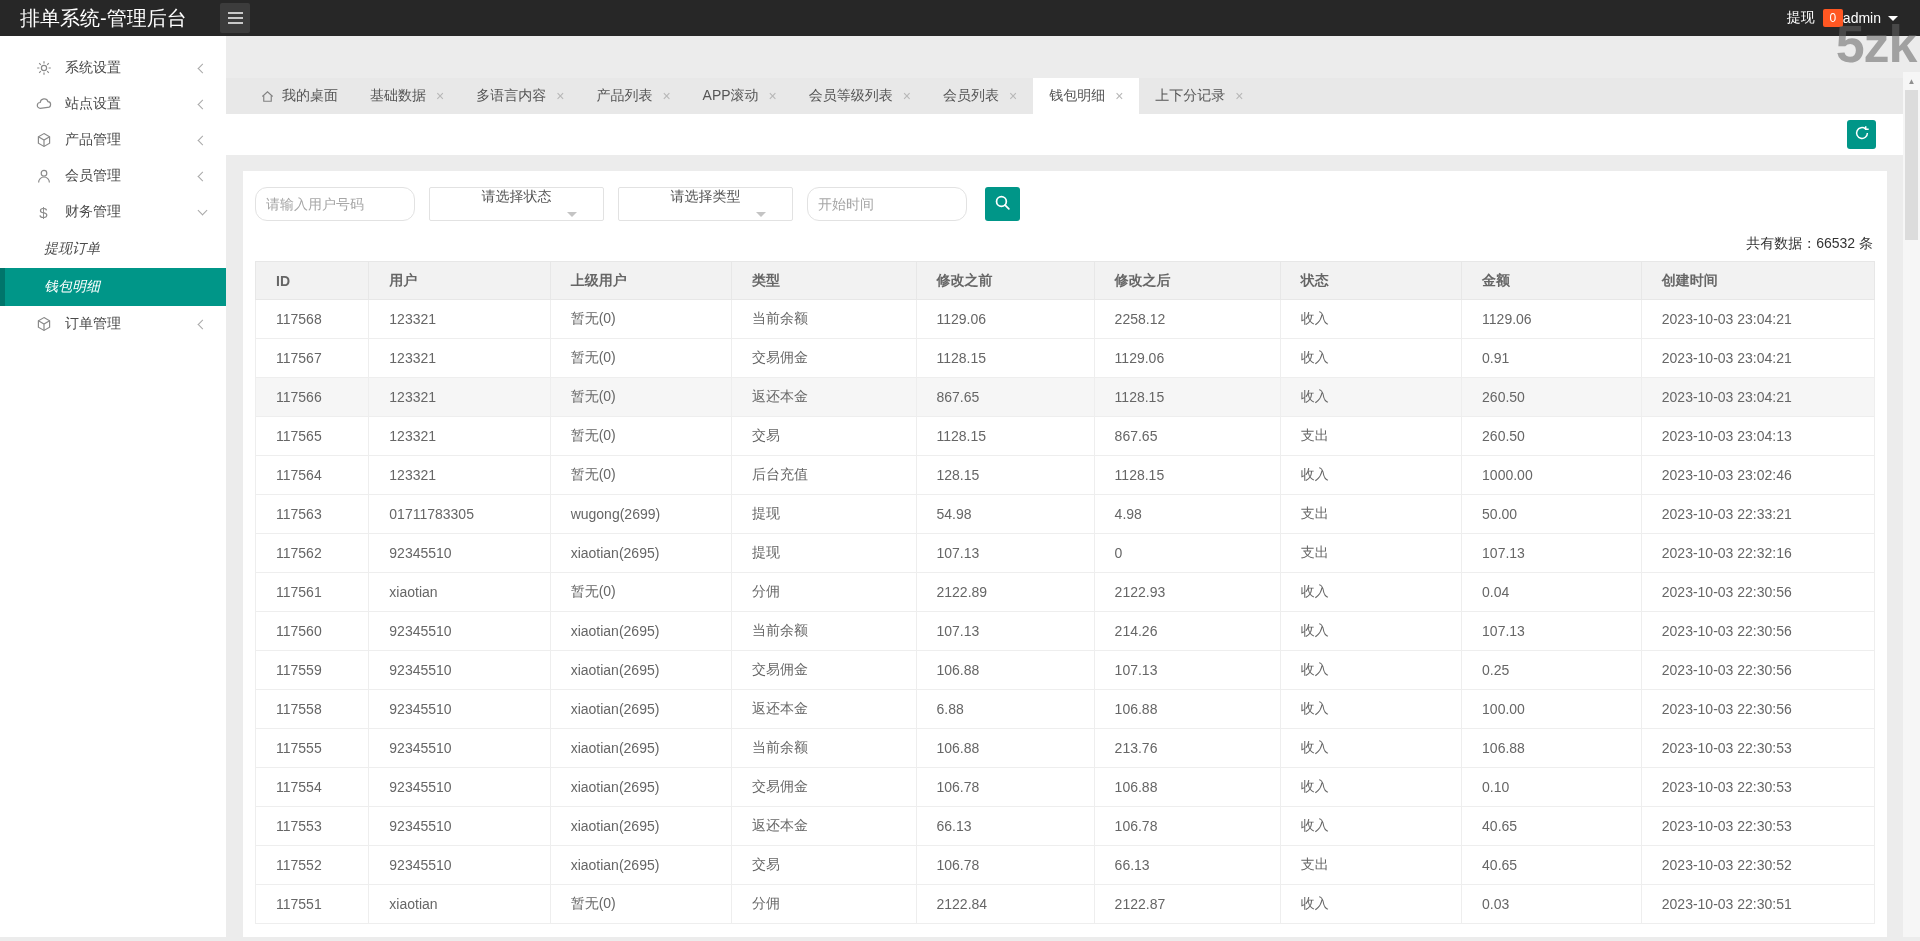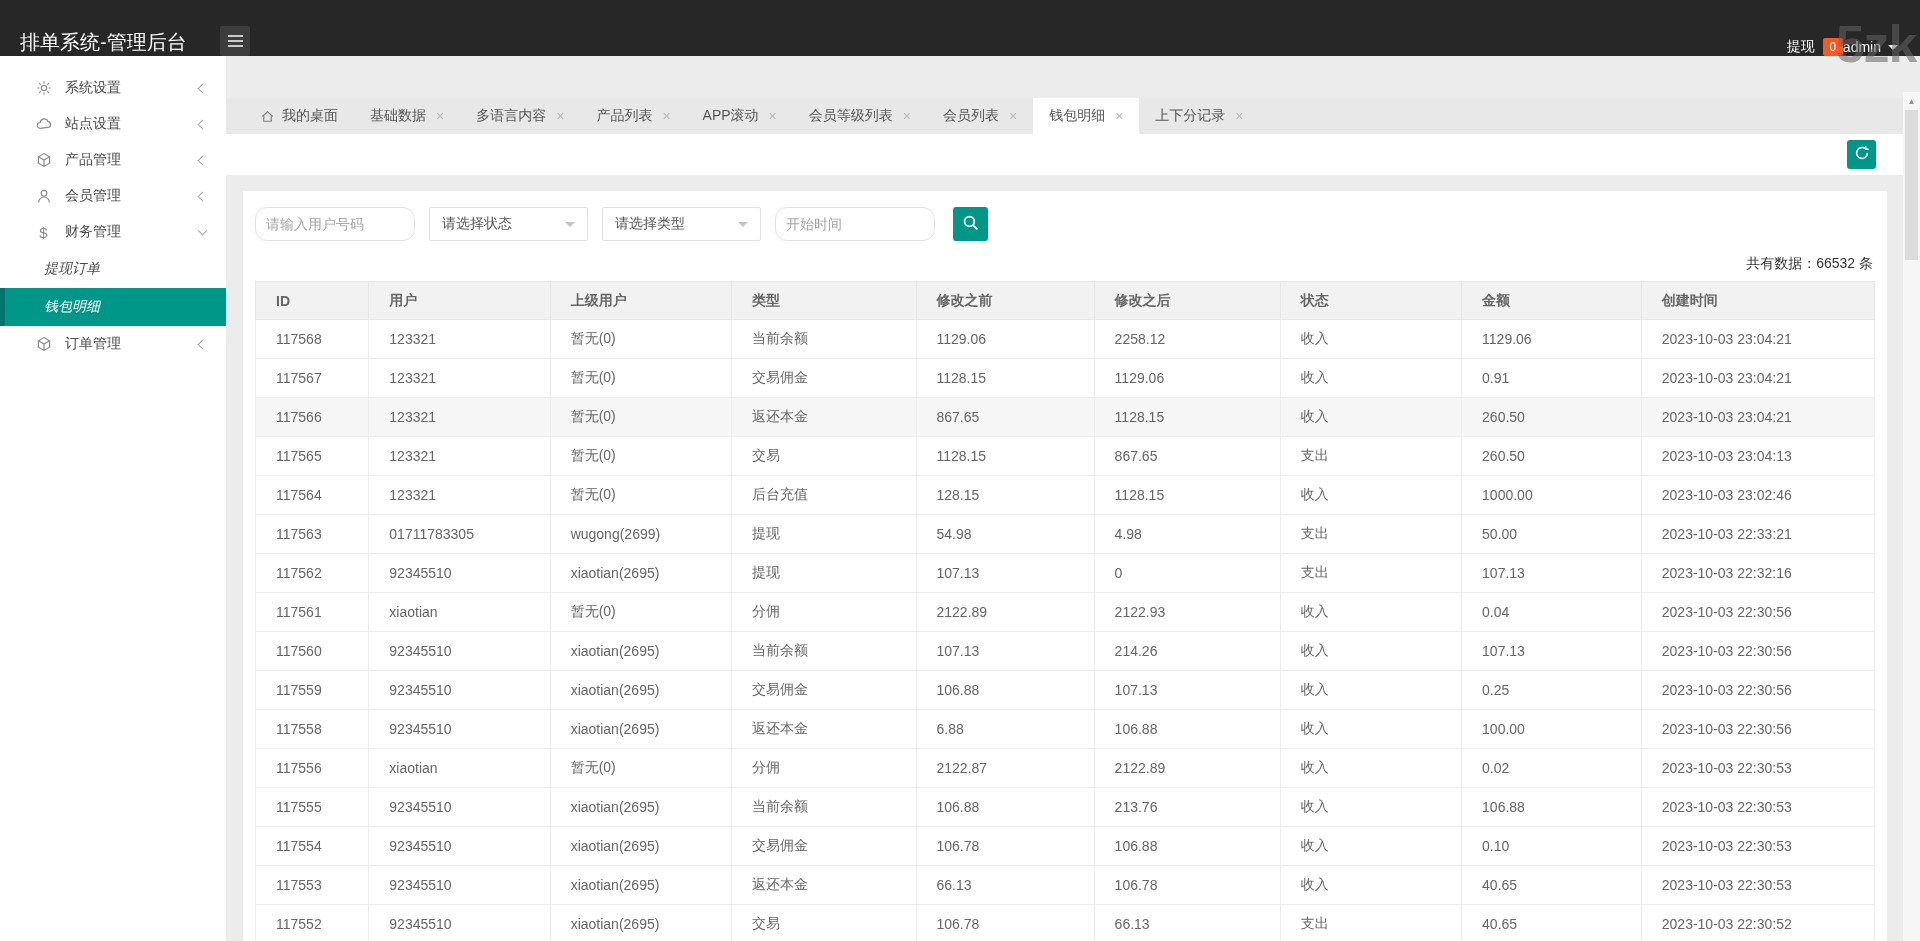--- a/index.html
+++ b/index.html
@@ -2,21 +2,21 @@
 <html style="--accent: #009688; --badge: #ff5722;"><head>
 <meta charset="utf-8">
 <style>
   :root{ --accent:#009688; --badge:#ff5722; }
   *{box-sizing:border-box; margin:0; padding:0;}
   html,body{width:1920px;height:941px;overflow:hidden;}
   body{font-family:"Liberation Sans","DejaVu Sans",sans-serif;background:#ececec;color:#333;}
   .app{position:relative;width:1920px;height:941px;overflow:hidden;}
 
   
-  .header{height:56px;background:#272727;display:flex;align-items:flex-end;position:relative;z-index:5;}
+  .header{height:36px;background:#272727;display:flex;align-items:center;position:relative;z-index:5;}
   .header-title{color:#fff;font-size:20px;padding-left:20px;width:212px;white-space:nowrap;}
   .hamburger{margin-left:8px;width:30px;height:30px;background:#3c3c3c;border:none;border-radius:2px;
     display:flex;align-items:center;justify-content:center;cursor:pointer;}
   .bars{display:flex;flex-direction:column;gap:3px;}
   .bars i{display:block;width:15px;height:2px;background:#c9c9c9;}
   .header-right{margin-left:auto;display:flex;align-items:center;padding-right:22px;color:#fff;font-size:14px;}
   .withdraw{cursor:pointer;}
   .badge{background:var(--badge);color:#fff;font-size:12px;min-width:20px;height:18px;line-height:18px;
     text-align:center;border-radius:2px;padding:0 5px;margin-left:8px;cursor:pointer;}
   .user-menu{display:flex;align-items:center;cursor:pointer;}
@@ -55,22 +55,22 @@
   .refresh-btn{width:29px;height:29px;background:var(--accent);border:none;border-radius:3px;cursor:pointer;
     display:flex;align-items:center;justify-content:center;}
   .refresh-btn svg{width:16px;height:16px;}
 
   
   .panel{background:#fff;margin:16px 33px 0 17px;padding:12px 12px 0 12px;flex:1;overflow:hidden;}
   .filter-row{display:flex;align-items:center;gap:14px;padding-top:4px;}
   .txt-input{width:160px;height:34px;border:1px solid #e2e2e2;border-radius:12px;padding:0 10px;font-size:14px;
     color:#333;outline:none;font-family:inherit;}
   .txt-input::placeholder{color:#a6a6a6;}
-  .select{width:159px;height:34px;border:1px solid #e2e2e2;border-radius:2px;background:#fff;display:flex;
-    align-items:center;padding:0 12px;font-size:14px;color:#555;cursor:pointer;}
+  .select{width:175px;height:34px;border:1px solid #e2e2e2;border-radius:2px;background:#fff;display:flex;
+    align-items:center;padding:0 26px;font-size:14px;color:#555;cursor:pointer;flex-direction:column;}
   .select .caret{border-top-color:#c4c4c4;margin-left:auto;}
   .search-btn{width:35px;height:34px;background:var(--accent);border:none;border-radius:3px;cursor:pointer;
     display:flex;align-items:center;justify-content:center;margin-left:4px;}
   .search-btn svg{width:17px;height:17px;}
   .summary{text-align:right;font-size:14px;color:#333;margin:14px 2px 8px 0;}
 
   
   table{width:100%;border-collapse:collapse;table-layout:fixed;}
   th{background:#f2f2f2;font-weight:bold;font-size:14px;color:#666;text-align:left;height:38px;
     padding:0 6px 0 20px;border:1px solid #e7e7e7;overflow:hidden;white-space:nowrap;}
@@ -401,31 +401,20 @@
                 <td>92345510</td>
                 <td>xiaotian(2695)</td>
                 <td>返还本金</td>
                 <td>6.88</td>
                 <td>106.88</td>
                 <td>收入</td>
                 <td>100.00</td>
                 <td>2023-10-03 22:30:56</td>
               </tr>
               <tr class="">
-                <td>117556</td>
-                <td>xiaotian</td>
-                <td>暂无(0)</td>
-                <td>分佣</td>
-                <td>2122.87</td>
-                <td>2122.89</td>
-                <td>收入</td>
-                <td>0.02</td>
-                <td>2023-10-03 22:30:53</td>
-              </tr>
-              <tr class="">
                 <td>117555</td>
                 <td>92345510</td>
                 <td>xiaotian(2695)</td>
                 <td>当前余额</td>
                 <td>106.88</td>
                 <td>213.76</td>
                 <td>收入</td>
                 <td>106.88</td>
                 <td>2023-10-03 22:30:53</td>
               </tr>

